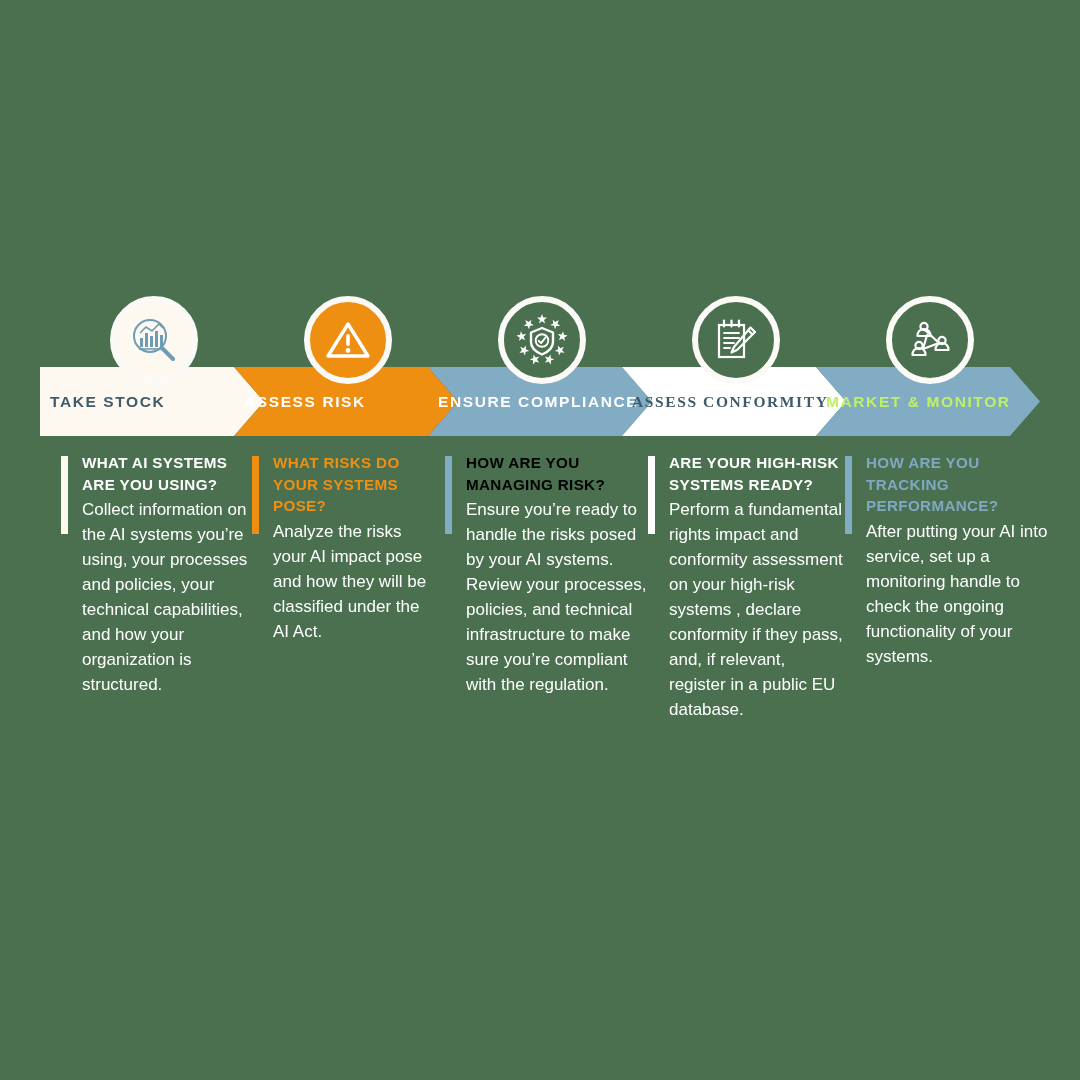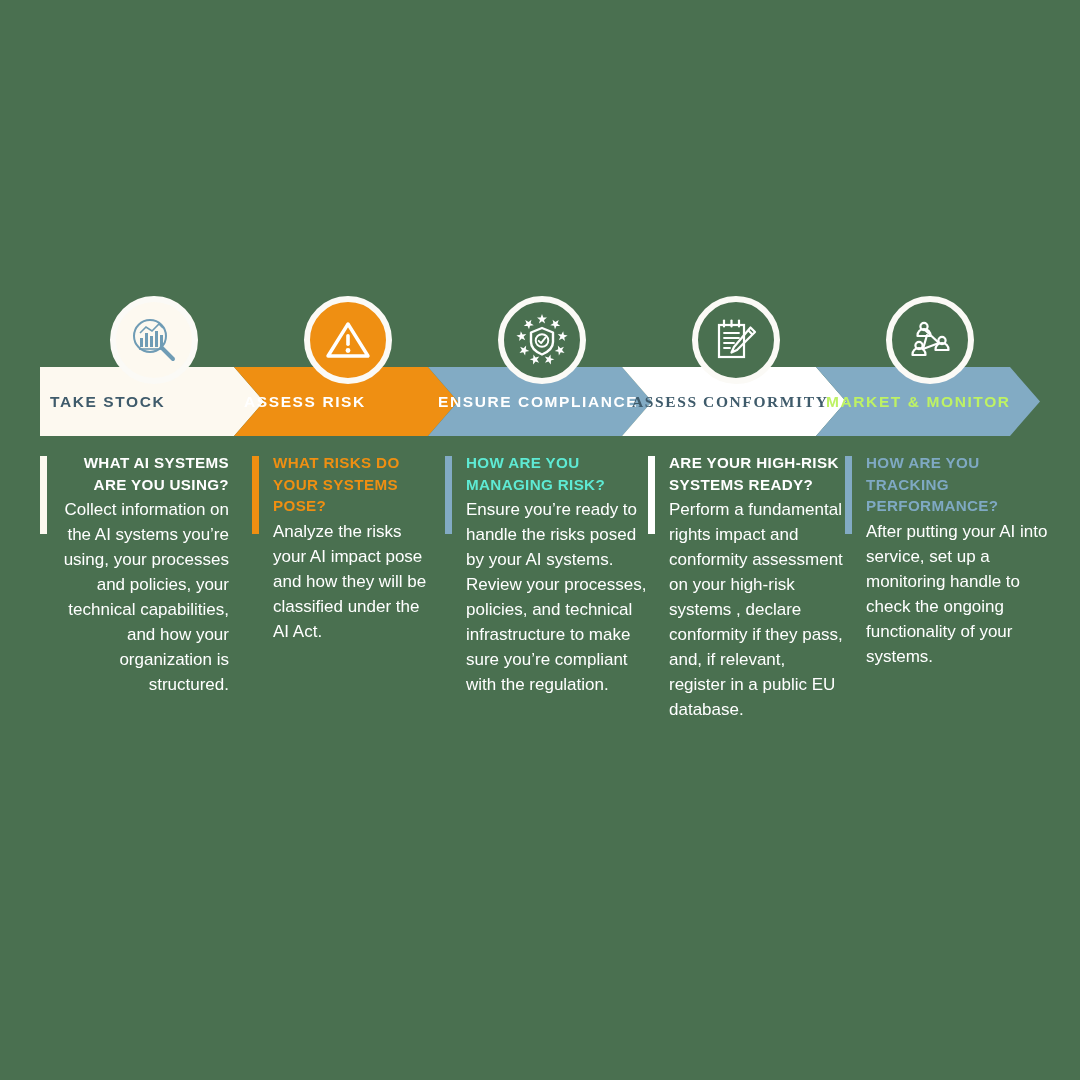--- a/index.html
+++ b/index.html
@@ -246,40 +246,40 @@
         <path d="M32.5 37 C32.5 32.4 35.4 30.2 39 30.2 C42.6 30.2 45.5 32.4 45.5 37 Z"></path>
         <circle cx="16" cy="32.5" r="3.6"></circle>
         <path d="M9.5 42 C9.5 37.4 12.4 35.2 16 35.2 C19.6 35.2 22.5 37.4 22.5 42 Z"></path>
       </g>
     </svg>
   </div>
 </div>
 
 <div id="cards">
 
-  <div class="card" style="left:0; width:200px;text-align:right;">
+  <div class="card" style="left:21px; width:200px;">
     <div class="card-bar" style="background:#fdf9f0;"></div>
     <div class="card-body" style="width:168px;">
       <p class="card-heading" style="color:#ffffff;">WHAT AI SYSTEMS ARE YOU USING?</p>
       <p class="card-text">Collect information on the AI systems you’re using, your processes and policies, your technical capabilities, and how your organization is structured.</p>
     </div>
   </div>
 
   <div class="card" style="left:212px; width:200px;">
     <div class="card-bar" style="background:#ef8f12;"></div>
     <div class="card-body" style="width:166px;">
       <p class="card-heading" style="color:#ef8f12;">WHAT RISKS DO YOUR SYSTEMS POSE?</p>
       <p class="card-text">Analyze the risks your AI impact pose and how they will be classified under the AI Act.</p>
     </div>
   </div>
 
   <div class="card" style="left:405px; width:210px;">
     <div class="card-bar" style="background:#82abc4;"></div>
     <div class="card-body" style="width:196px;">
-      <p class="card-heading" style="color:#5eead4;">HOW ARE YOU MANAGING RISK?</p>
+      <p class="card-heading" style="color:#000000;">HOW ARE YOU MANAGING RISK?</p>
       <p class="card-text">Ensure you’re ready to handle the risks posed by your AI systems. Review your processes, policies, and technical infrastructure to make sure you’re compliant with the regulation.</p>
     </div>
   </div>
 
   <div class="card" style="left:608px; width:200px;">
     <div class="card-bar" style="background:#ffffff;"></div>
     <div class="card-body" style="width:176px;">
       <p class="card-heading" style="color:#ffffff;">ARE YOUR HIGH-RISK SYSTEMS READY?</p>
       <p class="card-text">Perform a fundamental rights impact and conformity assessment on your high-risk systems , declare conformity if they pass, and, if relevant, register in a public EU database.</p>
     </div>

